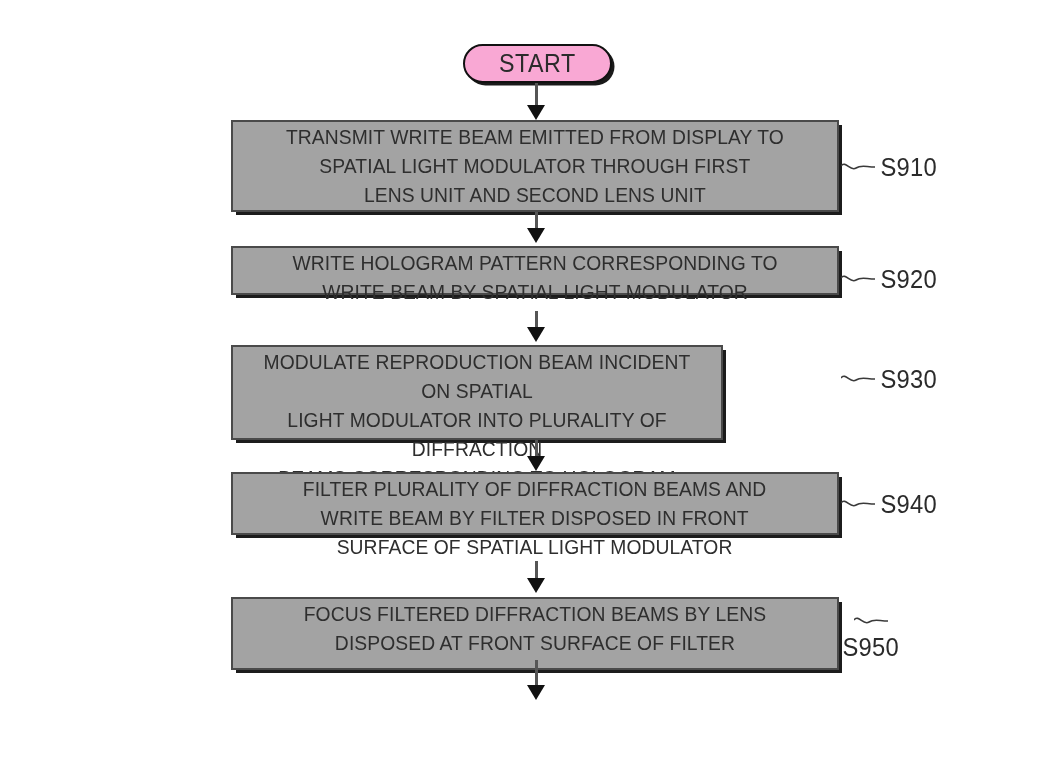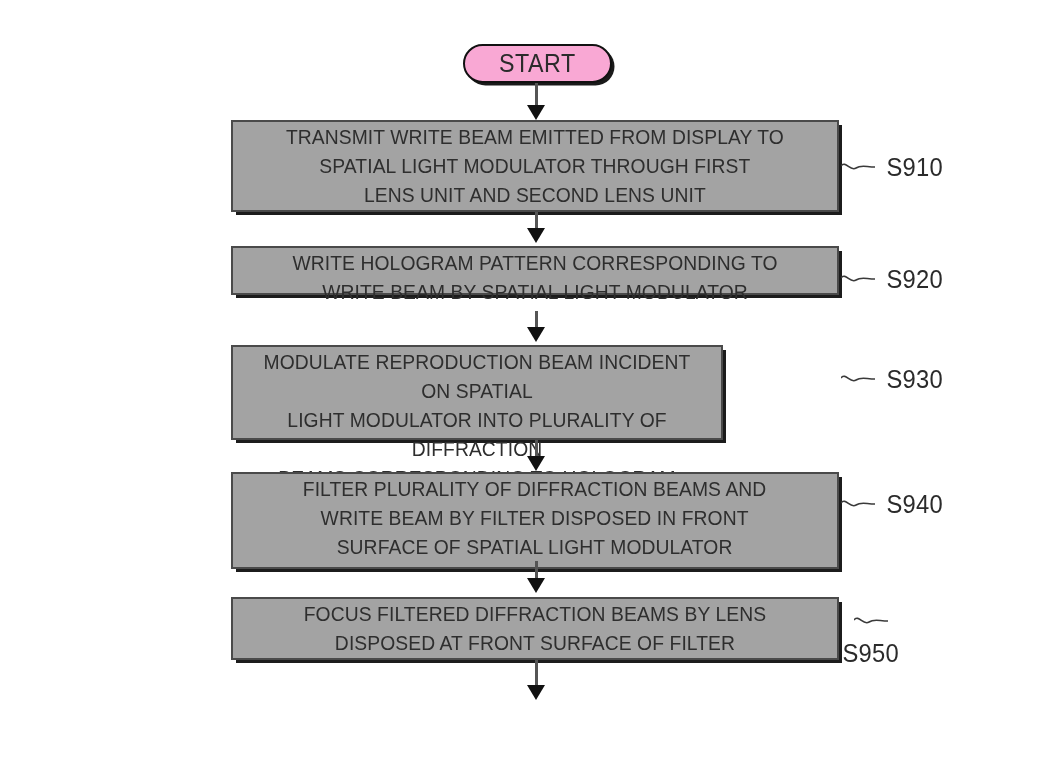--- a/index.html
+++ b/index.html
@@ -78,21 +78,21 @@
     border-left: 9px solid transparent;
     border-right: 9px solid transparent;
     border-top: 15px solid #111111;
   }
 
   
   .step-label {
     position: absolute;
     display: flex;
     align-items: center;
-    gap: 10px;
+    gap: 4px;
     white-space: nowrap;
   }
   .step-label .leader {
     display: block;
     width: 34px;
     height: 14px;
     flex: none;
   }
   .step-label .step-text {
     font-size: 25px;
@@ -150,36 +150,36 @@
   <div class="step-label" style="left:841px; top:365px;">
     <svg class="leader" viewBox="0 0 34 14">
       <path d="M0 5 C5 -1, 9 11, 15 7 C20 3.5, 25 6, 34 6" fill="none" stroke="#3a3a3a" stroke-width="1.6"></path>
     </svg>
     <span class="step-text">S930</span>
   </div>
 
   <div class="connector" style="left:535px; top:440px; height:19px;"></div>
   <div class="arrowhead" style="left:527px; top:456px;"></div>
 
-  <div class="process" style="left:231px; top:472px; width:608px; height:97px;">
+  <div class="process" style="left:231px; top:472px; width:608px; height:63px;">
     <span class="proc-text">FILTER PLURALITY OF DIFFRACTION BEAMS AND
 WRITE BEAM BY FILTER DISPOSED IN FRONT
 SURFACE OF SPATIAL LIGHT MODULATOR</span>
   </div>
   <div class="step-label" style="left:841px; top:490px;">
     <svg class="leader" viewBox="0 0 34 14">
       <path d="M0 5 C5 -1, 9 11, 15 7 C20 3.5, 25 6, 34 6" fill="none" stroke="#3a3a3a" stroke-width="1.6"></path>
     </svg>
     <span class="step-text">S940</span>
   </div>
 
   <div class="connector" style="left:535px; top:561px; height:19px;"></div>
   <div class="arrowhead" style="left:527px; top:578px;"></div>
 
-  <div class="process" style="left:231px; top:597px; width:608px; height:63px;">
+  <div class="process" style="left:231px; top:597px; width:608px; height:73px;">
     <span class="proc-text">FOCUS FILTERED DIFFRACTION BEAMS BY LENS
 DISPOSED AT FRONT SURFACE OF FILTER</span>
   </div>
   <div class="step-label" style="left:841px; top:615px;flex-direction:column;">
     <svg class="leader" viewBox="0 0 34 14">
       <path d="M0 5 C5 -1, 9 11, 15 7 C20 3.5, 25 6, 34 6" fill="none" stroke="#3a3a3a" stroke-width="1.6"></path>
     </svg>
     <span class="step-text">S950</span>
   </div>
 

